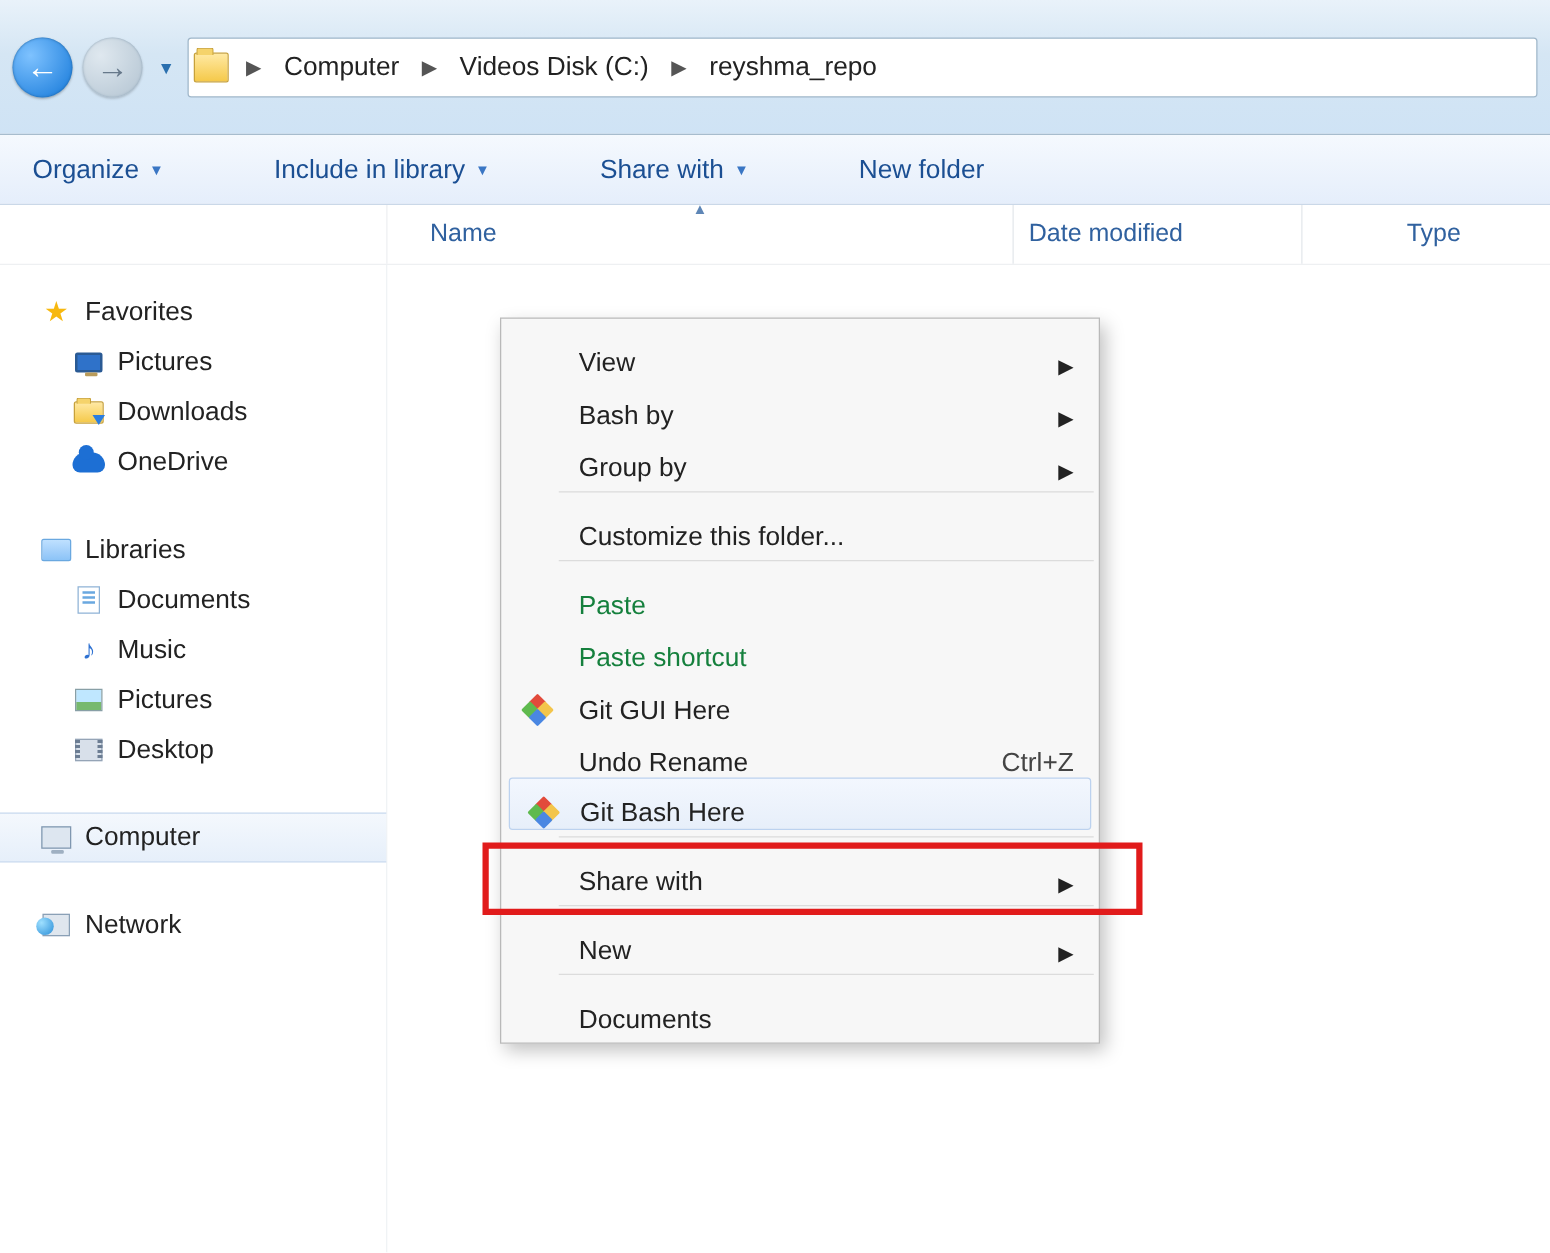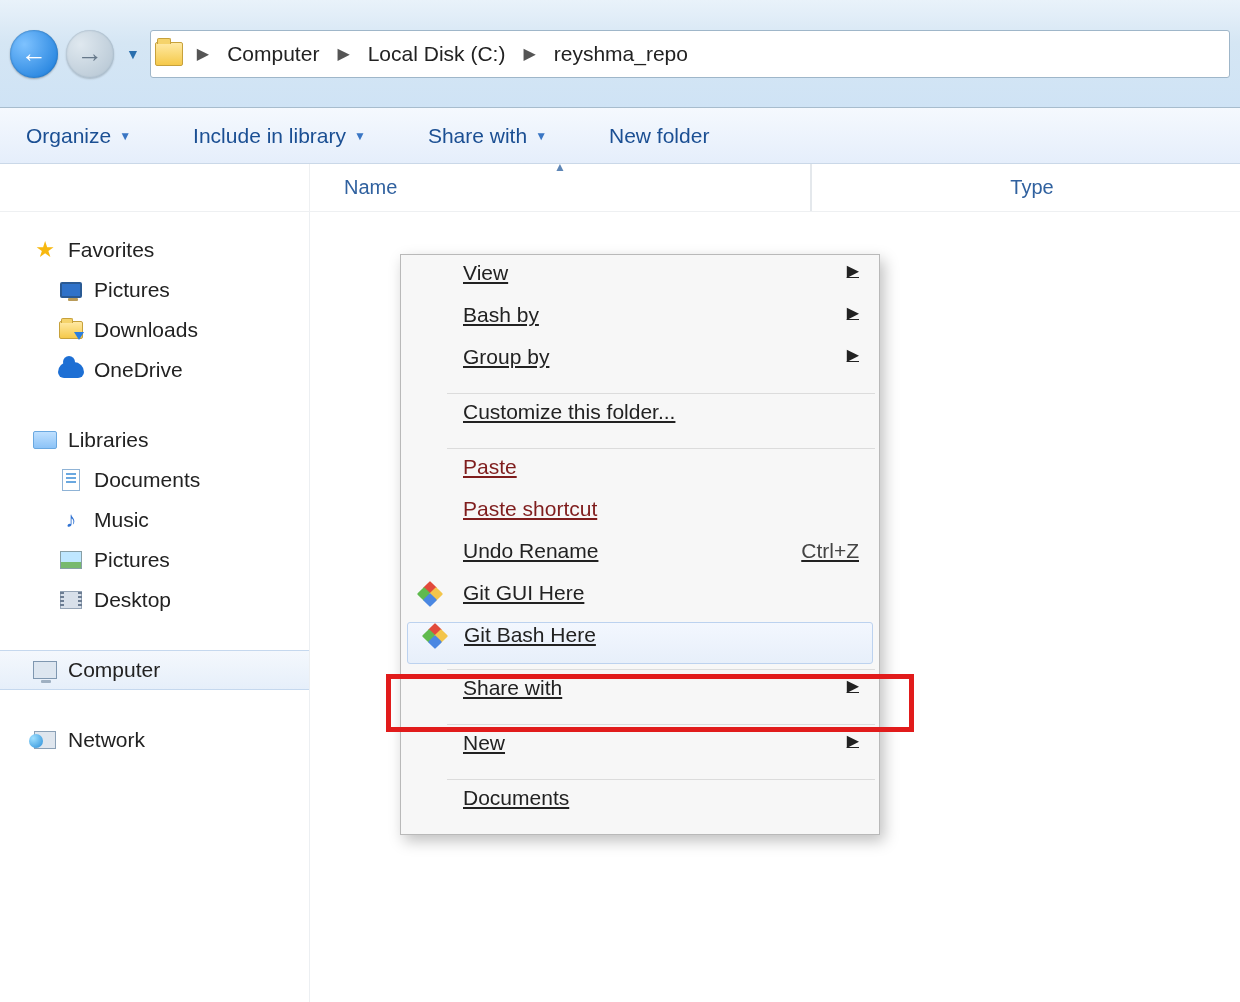--- a/index.html
+++ b/index.html
@@ -44,21 +44,21 @@
   .folder-ico::before { content:""; position:absolute; top:-5px; left:1px; width:12px; height:5px; background:#f5d36b; border:1px solid #c7a13b; border-bottom:none; border-radius:2px 2px 0 0; }
 
   
   .toolbar {
     height: 56px;
     background: linear-gradient(to bottom, #f5f9fe, #e5eefb);
     border-bottom: 1px solid #cad8e8;
     display: flex;
     align-items: center;
     padding: 0 18px;
-    gap: 46px;
+    gap: 72px;
     font-size: 21px;
     color: #1b4f93;
   }
   .tb-btn { display: inline-flex; align-items: center; gap: 8px; cursor: pointer; padding: 6px 8px; border-radius: 3px; }
   .tb-drop { color: #3a76c4; font-size: 12px; }
 
   
   .cols-header {
     height: 48px;
     border-bottom: 1px solid #eef0f2;
@@ -122,28 +122,27 @@
     top: 42px;
     width: 480px;
     background: #f7f7f7;
     border: 1px solid #b9b9b9;
     box-shadow: 4px 6px 14px rgba(0,0,0,.25);
     padding: 6px 2px;
     font-size: 21px;
     color: #222;
   }
   .ctx-item {
-    display:flex; align-items:flex-start;
+    display:flex; align-items:flex-end;
     height: 42px;
     padding: 0 18px 0 60px;
     position:relative;
     cursor:pointer;
-    text-decoration:underline;
-  }
-  .ctx-item.disabled { color: #7f1d1d; cursor:default; }
+  }
+  .ctx-item.disabled { color: #15803d; cursor:default; }
   .ctx-item .shortcut { margin-left:auto; color:#444; }
   .ctx-item .arrow { margin-left:auto; color:#222; font-size:16px; }
   .ctx-item.hovered { background: linear-gradient(to bottom,#f3f7fe,#e7effa); border:1px solid #bcd2ef; border-radius:3px; margin: -1px 4px; padding-right:14px; padding-left:56px; }
   .ctx-sep { height:1px; background:#dcdcdc; margin: 6px 2px 6px 44px; }
   .ctx-icon { position:absolute; left:14px; width:26px; height:26px; display:flex; align-items:center; justify-content:center; }
   .git-squares { position:relative; width:22px; height:22px; }
   .git-squares span { position:absolute; width:10px; height:10px; transform:rotate(45deg); border-radius:1px; }
   .git-squares .r { background:#e24a3b; top:0; left:6px; }
   .git-squares .g { background:#5fba4e; top:6px; left:0; }
   .git-squares .y { background:#f3c54b; top:6px; left:12px; }
@@ -170,21 +169,21 @@
     <span>→</span>
   </div>
   <div class="nav-dropdown">
     <span>▼</span>
   </div>
   <div class="address-bar">
     <div class="folder-ico"></div>
     <span class="addr-chev">▶</span>
     <div class="addr-seg">Computer</div>
     <span class="addr-chev">▶</span>
-    <div class="addr-seg">Local Disk (C:)</div>
+    <div class="addr-seg">Videos Disk (C:)</div>
     <span class="addr-chev">▶</span>
     <div class="addr-seg">reyshma_repo</div>
   </div>
 </div>
 
 <div class="toolbar">
   <div class="tb-btn">
     <span>Organize</span>
     <span class="tb-drop">▼</span>
   </div>
@@ -201,20 +200,23 @@
   </div>
 </div>
 
 <div class="cols-header">
   <div class="col-spacer"></div>
   <div class="col-name">
     <span class="sort-arrow">▲</span>
     <span>Name</span>
   </div>
   <div class="col-sep"></div>
+  <div class="col-date">
+    <span>Date modified</span>
+  </div>
   <div class="col-sep"></div>
   <div class="col-type">
     <span>Type</span>
   </div>
 </div>
 
 <div class="main">
 
   <div class="sidebar">
     <div class="sb-group">
@@ -310,35 +312,35 @@
       <div class="ctx-sep"></div>
       <div class="ctx-item">
         <span>Customize this folder...</span>
       </div>
       <div class="ctx-sep"></div>
       <div class="ctx-item disabled">
         <span>Paste</span>
       </div>
       <div class="ctx-item disabled">
         <span>Paste shortcut</span>
-      </div>
-      <div class="ctx-item">
-        <span>Undo Rename</span>
-        <span class="shortcut">Ctrl+Z</span>
       </div>
       <div class="ctx-item">
         <span class="ctx-icon">
           <span class="git-squares">
               <span class="r"></span>
               <span class="g"></span>
               <span class="y"></span>
               <span class="b"></span>
             </span>
         </span>
         <span>Git GUI Here</span>
+      </div>
+      <div class="ctx-item">
+        <span>Undo Rename</span>
+        <span class="shortcut">Ctrl+Z</span>
       </div>
       <div class="ctx-item hovered">
         <span class="ctx-icon">
           <span class="git-squares">
               <span class="r"></span>
               <span class="g"></span>
               <span class="y"></span>
               <span class="b"></span>
             </span>
         </span>

